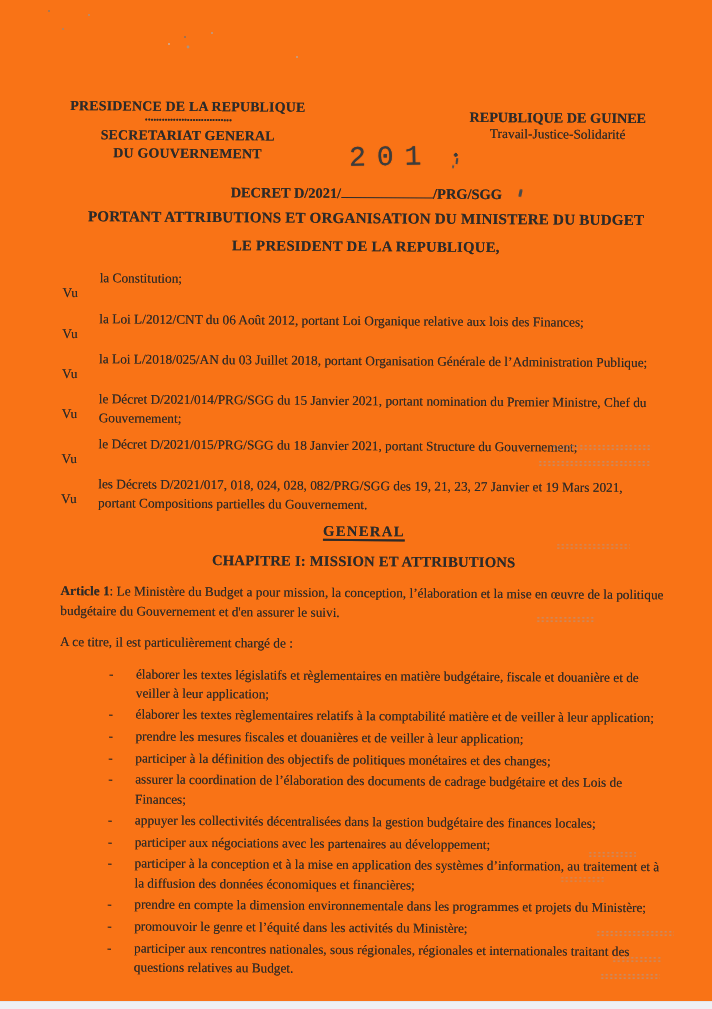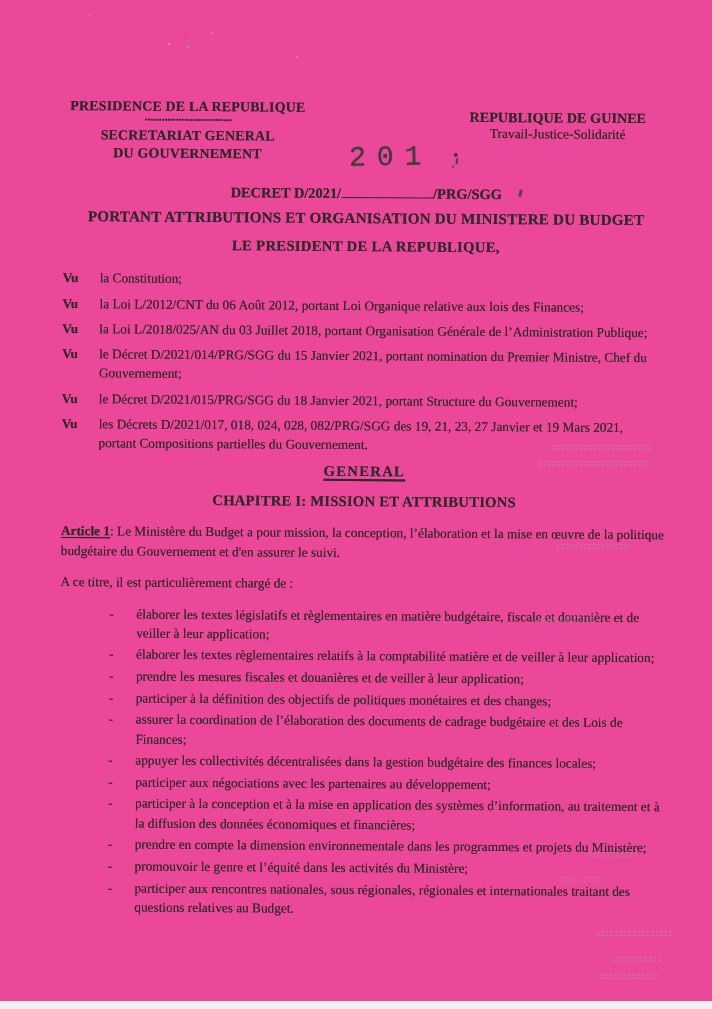--- a/index.html
+++ b/index.html
@@ -1,19 +1,19 @@
 <!DOCTYPE html>
 <html><head>
 <meta charset="utf-8">
 <style>
   html,body{margin:0;padding:0;background:#e8e8e8;}
   .page{
     position:relative;
     width:712px;height:1009px;
-    background:#ec4899;
+    background:#f97316;
     overflow:hidden;
     font-family:"Liberation Serif","DejaVu Serif",serif;
     color:#2b2b2b;
   }
   .content{
     position:absolute; inset:0;
     padding:97px 42px 0 64px;
     transform:rotate(0.4deg);
     transform-origin:60px 90px;
     text-shadow:0 0 0.45px rgba(20,20,20,0.55);
@@ -35,29 +35,29 @@
     transform:rotate(-1deg);
   }
   
   .decret-line{margin-top:21px;text-align:center;font-weight:bold;font-size:14.4px;}
   .blank-slot{display:inline-block;width:92px;border-bottom:1.4px solid #2b2b2b;height:12px;}
   .portant{margin-top:8px;text-align:center;font-weight:bold;font-size:15.1px;letter-spacing:.2px;}
   .salutation{margin-top:11px;text-align:center;font-weight:bold;font-size:14.7px;letter-spacing:.3px;}
   
   .visas{margin-top:15px;font-size:13.3px;line-height:1.45;}
   .visa{display:flex;margin-bottom:6px;}
-  .visa-label{font-weight:bold;width:37px;flex:none;}
+  .visa-label{font-weight:normal;width:37px;flex:none;margin-top:15px;}
   .visa-text{flex:1;padding-right:8px;}
   
   .decrete{margin-top:9px;text-align:center;font-weight:bold;font-size:14.7px;letter-spacing:1.3px;}
   .decrete span{text-decoration:underline;text-decoration-thickness:1.6px;text-underline-offset:3px;}
   .chapitre{margin-top:13px;text-align:center;font-weight:bold;font-size:14.7px;letter-spacing:.2px;}
   
   .article{margin-top:13px;font-size:13.3px;line-height:1.48;}
-  .article .art-label{font-weight:bold;text-decoration:underline;text-decoration-thickness:1.4px;text-underline-offset:2px;}
+  .article .art-label{font-weight:bold;text-decoration-thickness:1.4px;text-underline-offset:2px;}
   .intro{margin-top:13px;font-size:13.3px;}
   
   .duties{margin-top:14px;font-size:13.3px;line-height:1.44;}
   .duty{display:flex;margin-bottom:2.5px;}
   .duty-dash{flex:none;margin-left:49px;width:27px;}
   .duty-text{flex:1;padding-right:4px;}
   
   .artifact{position:absolute;pointer-events:none;}
   .speckles{left:48px;top:10px;width:2px;height:2px;background:#777;border-radius:50%;
     box-shadow:14px 18px 0 0 #8a8a8a, 40px 4px 0 0 #999, 136px 26px 0 0 #6f6f6f,

